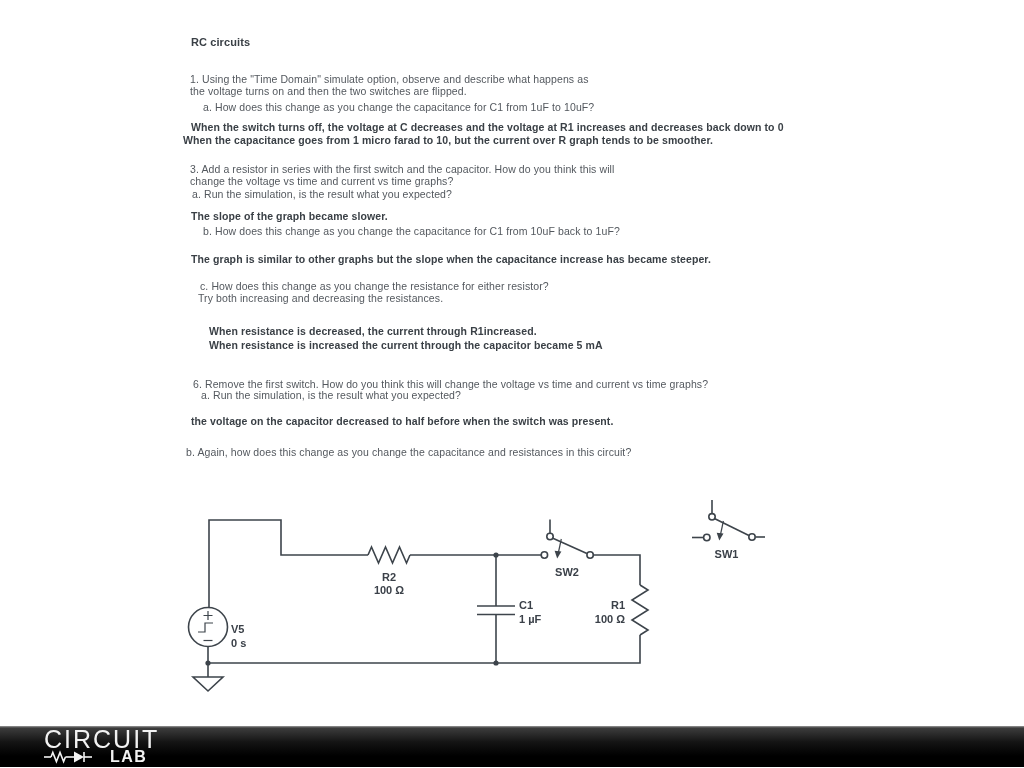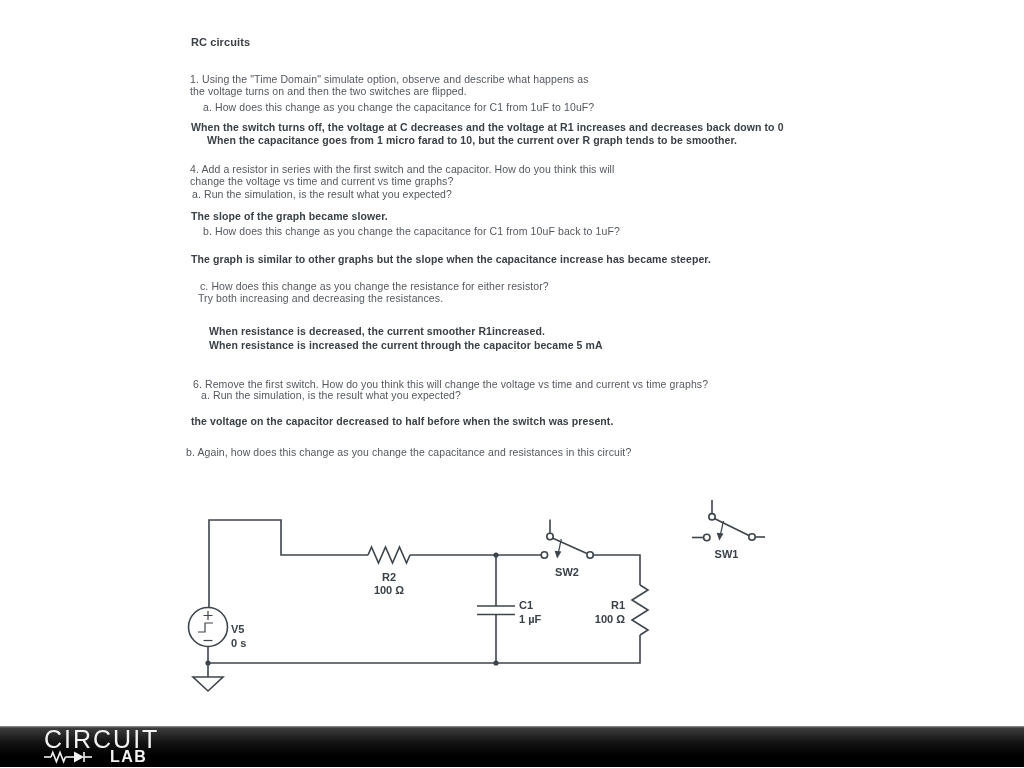--- a/index.html
+++ b/index.html
@@ -43,36 +43,36 @@
 </head>
 <body>
 
 <div class="t title" style="left:191px;top:36px">RC circuits</div>
 
 <div class="t" style="left:190px;top:73px">1. Using the "Time Domain" simulate option, observe and describe what happens as</div>
 <div class="t" style="left:190px;top:85px">the voltage turns on and then the two switches are flipped.</div>
 <div class="t" style="left:203px;top:101px">a. How does this change as you change the capacitance for C1 from 1uF to 10uF?</div>
 
 <div class="t b" style="left:191px;top:121px">When the switch turns off, the voltage at C decreases and the voltage at R1 increases and decreases back down to 0</div>
-<div class="t b" style="left:207px;top:134px">When the capacitance goes from 1 micro farad to 10, but the current over R graph tends to be smoother.</div>
+<div class="t b" style="left:183px;top:134px">When the capacitance goes from 1 micro farad to 10, but the current over R graph tends to be smoother.</div>
 
-<div class="t" style="left:190px;top:163px">4. Add a resistor in series with the first switch and the capacitor. How do you think this will</div>
+<div class="t" style="left:190px;top:163px">3. Add a resistor in series with the first switch and the capacitor. How do you think this will</div>
 <div class="t" style="left:190px;top:175px">change the voltage vs time and current vs time graphs?</div>
 <div class="t" style="left:192px;top:188px">a. Run the simulation, is the result what you expected?</div>
 
 <div class="t b" style="left:191px;top:210px">The slope of the graph became slower.</div>
 
 <div class="t" style="left:203px;top:225px">b. How does this change as you change the capacitance for C1 from 10uF back to 1uF?</div>
 
 <div class="t b" style="left:191px;top:253px">The graph is similar to other graphs but the slope when the capacitance increase has became steeper.</div>
 
 <div class="t" style="left:200px;top:280px">c. How does this change as you change the resistance for either resistor?</div>
 <div class="t" style="left:198px;top:292px">Try both increasing and decreasing the resistances.</div>
 
-<div class="t b" style="left:209px;top:325px">When resistance is decreased, the current smoother R1increased.</div>
+<div class="t b" style="left:209px;top:325px">When resistance is decreased, the current through R1increased.</div>
 <div class="t b" style="left:209px;top:339px">When resistance is increased the current through the capacitor became 5 mA</div>
 
 <div class="t" style="left:193px;top:378px">6. Remove the first switch. How do you think this will change the voltage vs time and current vs time graphs?</div>
 <div class="t" style="left:201px;top:389px">a. Run the simulation, is the result what you expected?</div>
 
 <div class="t b" style="left:191px;top:415px">the voltage on the capacitor decreased to half before when the switch was present.</div>
 
 <div class="t" style="left:186px;top:446px">b. Again, how does this change as you change the capacitance and resistances in this circuit?</div>
 
 <svg class="schematic" viewBox="180 495 600 215">

